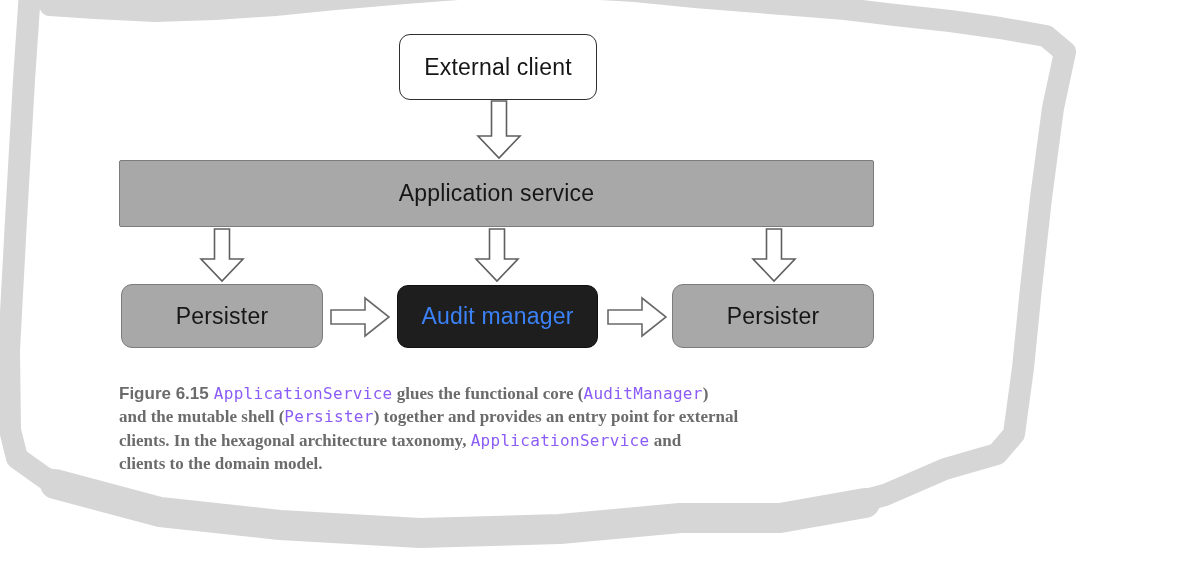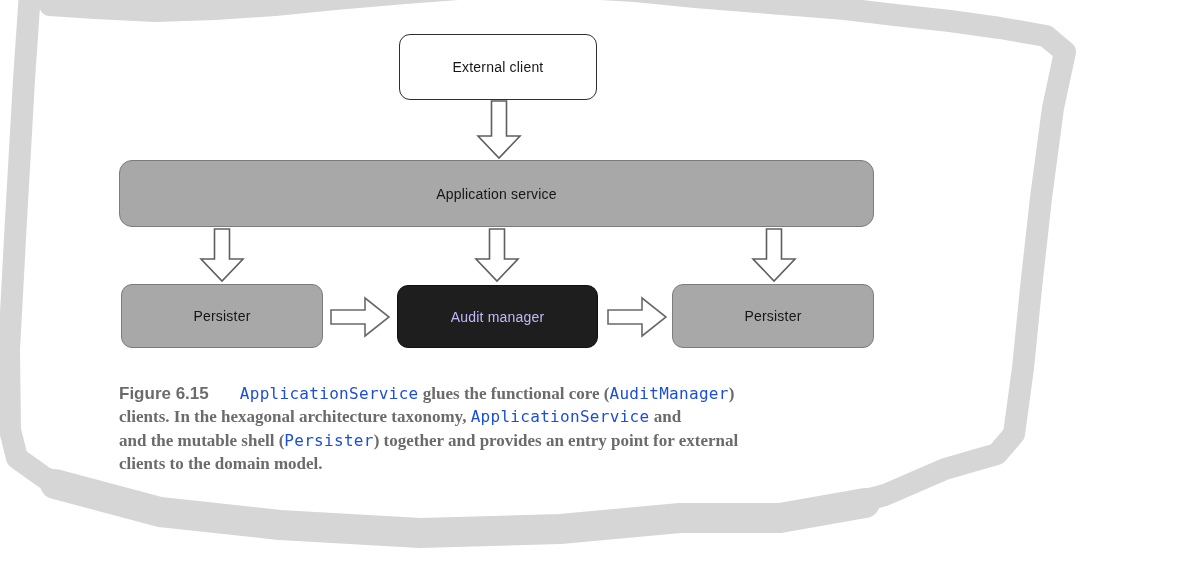--- a/index.html
+++ b/index.html
@@ -16,65 +16,65 @@
     left: 0; top: 0;
     width: 1188px; height: 562px;
     display: block;
   }
   .node {
     position: absolute;
     display: flex;
     align-items: center;
     justify-content: center;
     box-sizing: border-box;
-    font-size: 14px;
+    font-size: 23px;
     letter-spacing: 0.2px;
     color: #161616;
   }
   .node-white {
     left: 399px; top: 34px; width: 198px; height: 66px;
     background: #ffffff;
     border: 1.6px solid #2e2e2e;
     border-radius: 11px;
   }
   .node-gray {
     background: #a8a8a8;
     border: 1.5px solid #7c7c7c;
   }
   .node-appservice {
     left: 119px; top: 160px; width: 755px; height: 67px;
-    border-radius: 13px;
+    border-radius: 2px;
   }
   .node-persister-left  { left: 121px; top: 284px; width: 202px; height: 64px; border-radius: 11px; }
   .node-persister-right { left: 672px; top: 284px; width: 202px; height: 64px; border-radius: 11px; }
   .node-dark {
     left: 397px; top: 285px; width: 201px; height: 63px;
     background: #1e1e1e;
     border: 1.5px solid #111111;
     border-radius: 11px;
-    color: #c4b5fd;
+    color: #3b82f6;
   }
   .caption {
     position: absolute;
     left: 119px; top: 382px;
     width: 840px;
     font-size: 17px;
     font-weight: bold;
     color: #6b6b6b;
     line-height: 23.3px;
     white-space: nowrap;
   }
   .caption .seg-label {
-    margin-right: 31px;
+    margin-right: 5px;
   }
   .caption .seg-code {
     font-family: "DejaVu Sans Mono", monospace;
     font-weight: 500;
     font-size: 16px;
-    color: #1d4ed8;
+    color: #8b5cf6;
     letter-spacing: 0.3px;
   }
   .caption .seg-bold { font-weight: bold; font-family: Liberation Serif, serif; }
 </style>
 </head>
 <body>
 
 <div class="canvas">
 
   <svg class="gfx" viewBox="0 0 1188 562" aria-hidden="true">
@@ -114,18 +114,18 @@
   <div class="node node-dark">
     <span>Audit manager</span>
   </div>
 
   <div class="node node-gray node-persister-right">
     <span>Persister</span>
   </div>
 
   <div class="caption" id="figure-caption">
       <div><span class="seg-label">Figure 6.15</span><span class="seg-code">ApplicationService</span><span class="seg-bold"> glues the functional core (</span><span class="seg-code">AuditManager</span><span class="seg-bold">)</span></div>
+      <div><span class="seg-bold">and the mutable shell (</span><span class="seg-code">Persister</span><span class="seg-bold">) together and provides an entry point for external</span></div>
       <div><span class="seg-bold">clients. In the hexagonal architecture taxonomy, </span><span class="seg-code">ApplicationService</span><span class="seg-bold"> and</span></div>
-      <div><span class="seg-bold">and the mutable shell (</span><span class="seg-code">Persister</span><span class="seg-bold">) together and provides an entry point for external</span></div>
       <div><span class="seg-bold">clients to the domain model.</span></div>
     </div>
 
 </div>
 
 </body></html>

